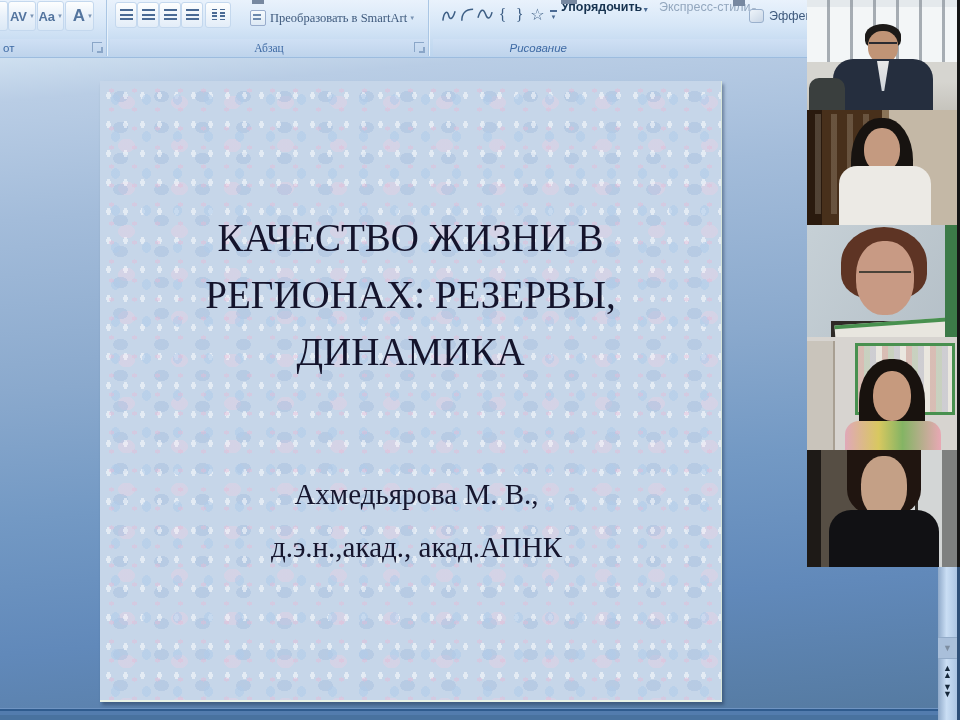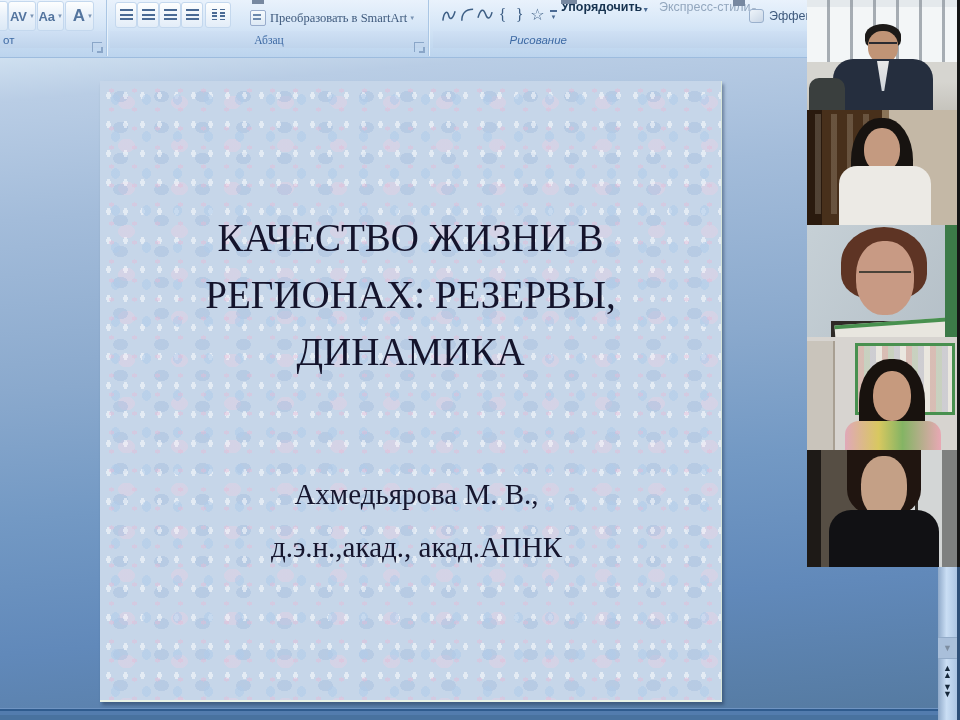--- a/index.html
+++ b/index.html
@@ -10,21 +10,21 @@
   .workspace{position:absolute;left:0;top:57px;width:960px;height:663px;z-index:1;
     background:linear-gradient(175deg,#cfe0f0 0%,#b9cde5 6%,#a3bcda 22%,#8aa9cd 45%,#7399c4 62%,#6189ba 80%,#54799f 100%);}
   .bottom-bar{position:absolute;left:0;top:708px;width:960px;height:12px;z-index:3;
     background:linear-gradient(#6f94c2 0 1px,#2f5b8e 1px 3px,#537cae 3px 7px,#49729f 7px 12px);}
 
   
   .ribbon{position:absolute;left:0;top:0;width:960px;height:57px;z-index:3;
     background:linear-gradient(#e9f2fc,#d6e6f7 45%,#c6dbf1 75%,#bcd4ee);
     border-bottom:1px solid #9dbcde;}
   .rgroup{position:absolute;top:0;height:56px;border-right:1px solid #aac6e4;box-shadow:1px 0 0 #e8f2fb;}
-  .rgroup .glabel{position:absolute;left:0;right:0;bottom:8px;height:17px;
+  .rgroup .glabel{position:absolute;left:0;right:0;bottom:0;height:17px;
     background:linear-gradient(#cfe0f4,#bfd4ec);color:#3e6aa4;font-size:11.5px;
     display:flex;align-items:center;justify-content:center;}
   .launcher{position:absolute;right:4px;bottom:4px;width:9px;height:9px;border:1px solid #8aa6c8;
     border-right-width:0;border-bottom-width:0;}
   .launcher:after{content:"";position:absolute;right:-1px;bottom:-1px;width:4px;height:4px;
     border-right:2px solid #8aa6c8;border-bottom:2px solid #8aa6c8;}
   .g-font{left:0;width:106px;}
   .g-par{left:110px;width:318px;font-family:Liberation Serif, serif;}
   .g-draw{left:433px;width:527px;border-right:none;}
   .g-font .glabel{justify-content:flex-start;padding-left:3px;}

